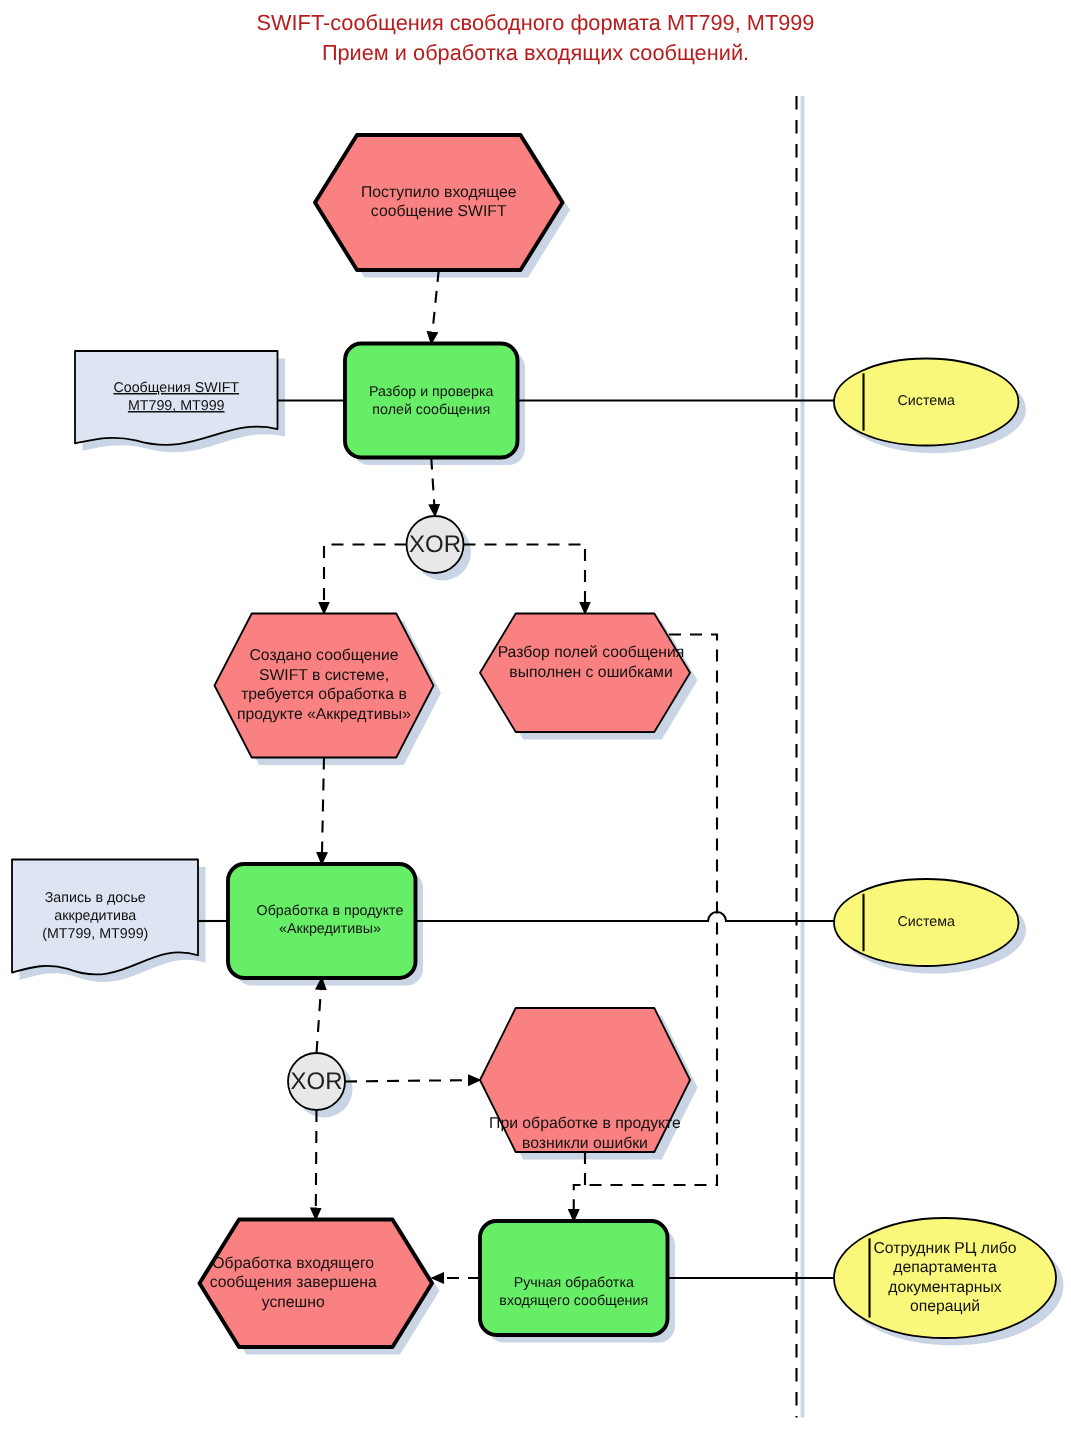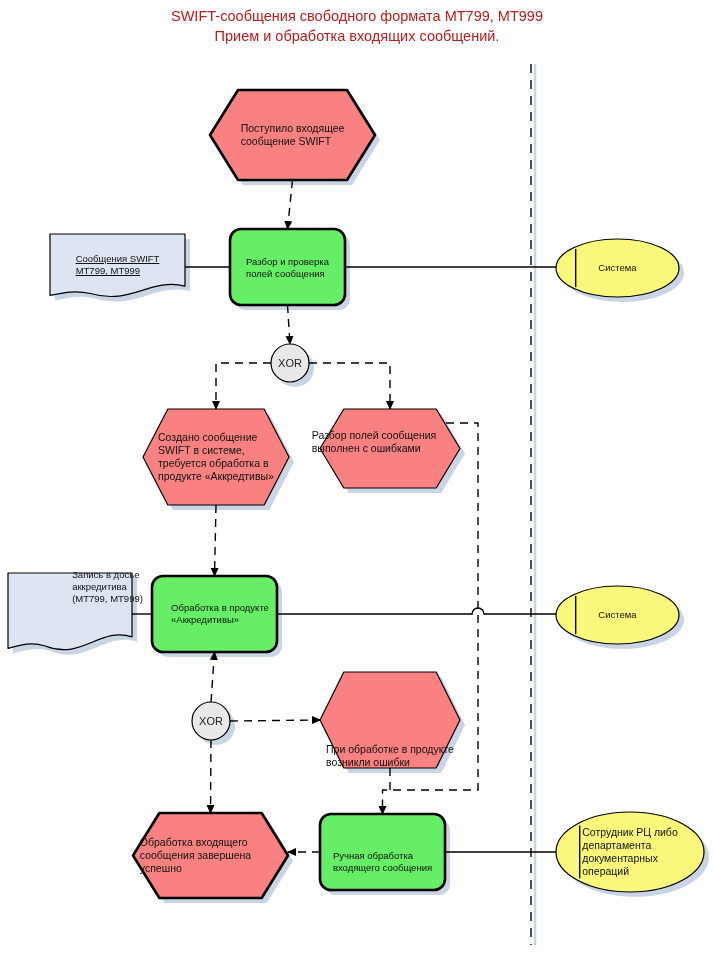--- a/index.html
+++ b/index.html
@@ -5,24 +5,24 @@
   html,body{margin:0;padding:0;background:#ffffff;}
   body{width:714px;height:962px;overflow:hidden;
        font-family:"Liberation Sans","DejaVu Sans",sans-serif;color:#111;}
   #canvas{position:relative;width:714px;height:962px;}
   #svg{position:absolute;left:0;top:0;width:714px;height:962px;}
 
   .ttl{position:absolute;left:0;top:6px;width:714px;text-align:center;
        font-size:14.5px;line-height:20px;color:#b91c1c;white-space:pre-line;}
 
   .lbl{position:absolute;display:flex;align-items:center;justify-content:center;
-       text-align:left;font-size:10.5px;line-height:13px;color:#111;
+       text-align:center;font-size:10.5px;line-height:13px;color:#111;
        pointer-events:none;white-space:pre-line;}
   .lbl.sm{font-size:9.5px;line-height:12px;}
-  .lbl.xor{font-size:11px;color:#222;}
+  .lbl.xor{font-size:16px;color:#222;}
 </style>
 </head>
 <body>
 
 <div id="canvas">
 
   <div class="ttl">SWIFT-сообщения свободного формата MT799, MT999
 Прием и обработка входящих сообщений.</div>
 
   <svg id="svg" viewBox="0 0 714 962" xmlns="http://www.w3.org/2000/svg">
@@ -126,23 +126,23 @@
       <div class="lbl sm" style="left: 50px; top: 234px; width: 135px; height: 62px; text-decoration: underline;">Сообщения SWIFT
 MT799, MT999</div>
       <div class="lbl sm" style="left: 230px; top: 229px; width: 115px; height: 78px;">Разбор и проверка
 полей сообщения</div>
       <div class="lbl sm" style="left: 556px; top: 239px; width: 123px; height: 58px;">Система</div>
       <div class="lbl xor" style="left: 271px; top: 344px; width: 38px; height: 38px;">XOR</div>
       <div class="lbl" style="left: 143px; top: 409px; width: 146px; height: 96px;">Создано сообщение
 SWIFT в системе,
 требуется обработка в
 продукте «Аккредтивы»</div>
-      <div class="lbl" style="left: 304px; top: 409px; width: 140px; height: 65px;">Разбор полей сообщения
+      <div class="lbl" style="left: 324px; top: 409px; width: 140px; height: 65px;">Разбор полей сообщения
 выполнен с ошибками</div>
-      <div class="lbl sm" style="left: 8px; top: 549px; width: 111px; height: 76px; margin-left: 44px;">Запись в досье
+      <div class="lbl sm" style="left: 8px; top: 573px; width: 111px; height: 76px;">Запись в досье
 аккредитива
 (MT799, MT999)</div>
       <div class="lbl sm" style="left: 152px; top: 576px; width: 136px; height: 76px;">Обработка в продукте
 «Аккредитивы»</div>
       <div class="lbl sm" style="left: 556px; top: 586px; width: 123px; height: 58px;">Система</div>
       <div class="lbl xor" style="left: 192px; top: 702px; width: 38px; height: 38px;">XOR</div>
       <div class="lbl" style="left: 320px; top: 672px; width: 140px; height: 96px; margin-top: 36px;">При обработке в продукте
 возникли ошибки</div>
       <div class="lbl" style="left: 118px; top: 813px; width: 155px; height: 85px;">Обработка входящего
 сообщения  завершена

